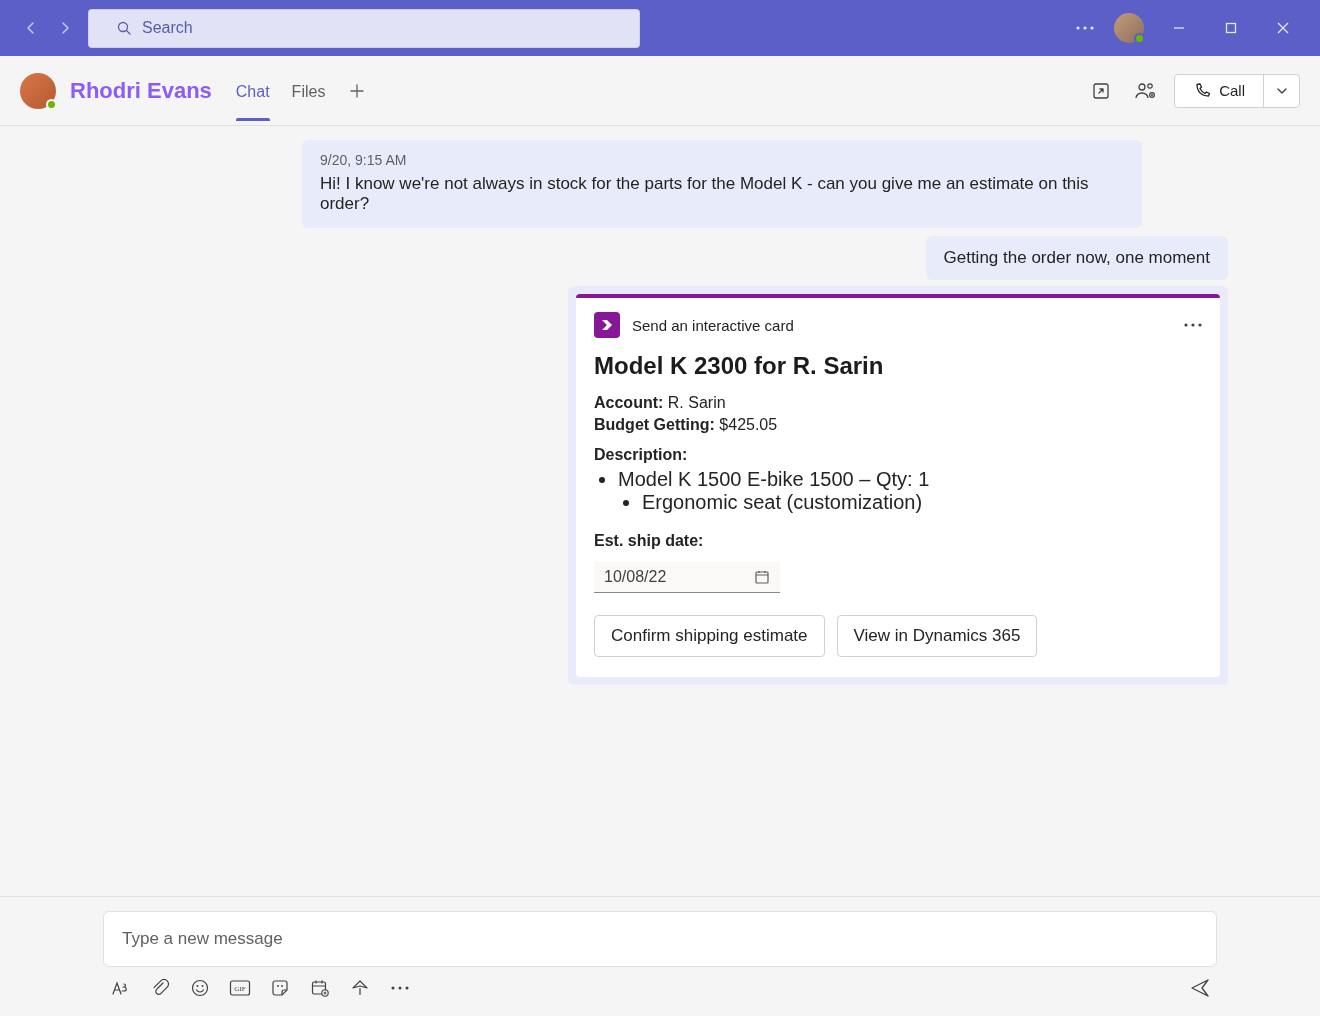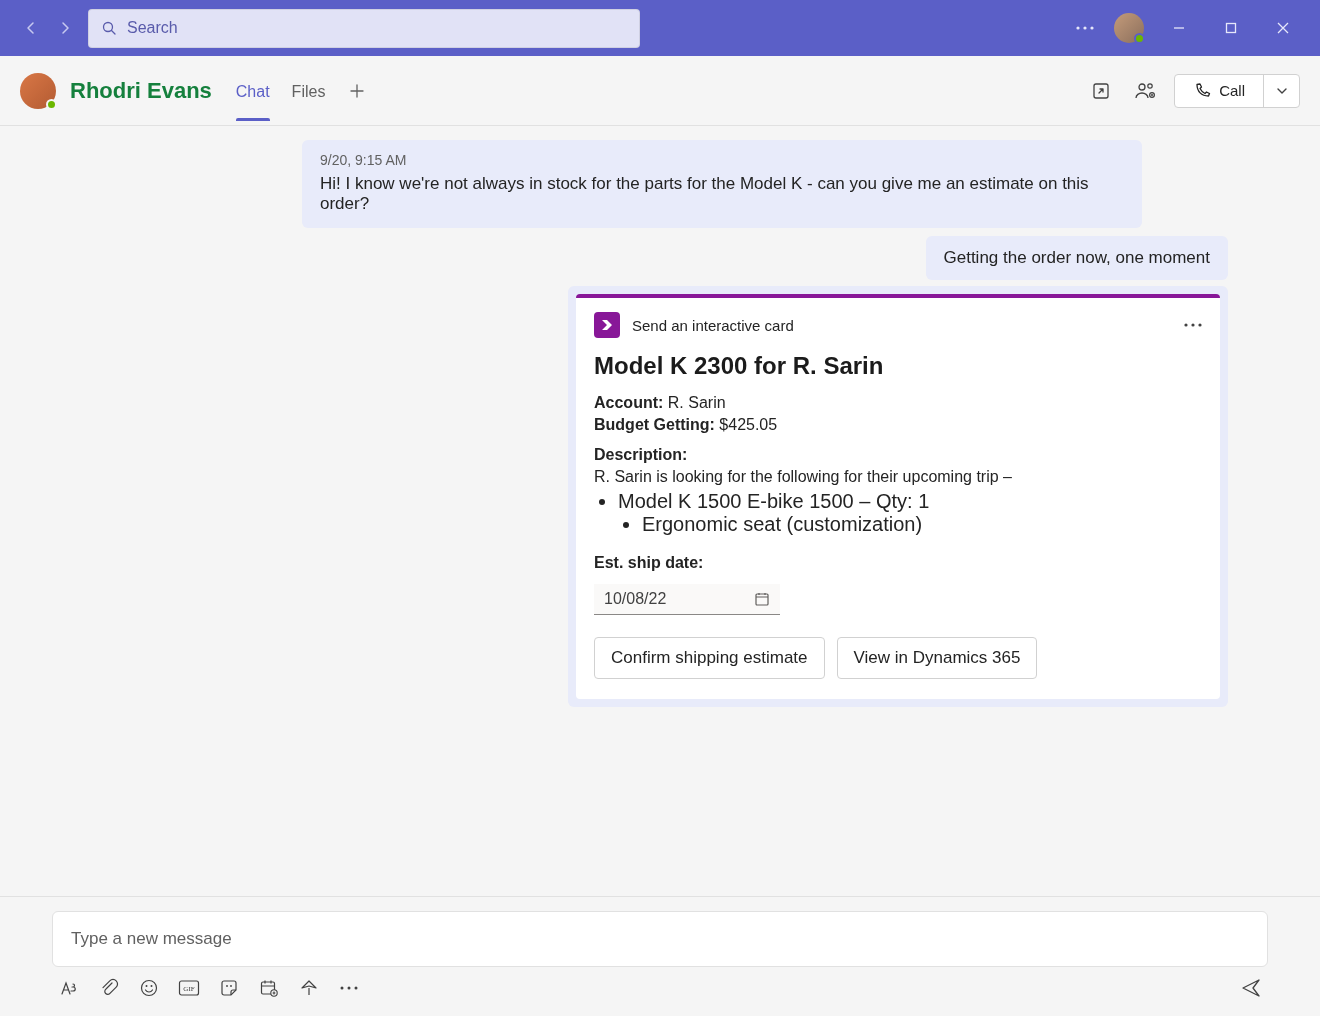--- a/index.html
+++ b/index.html
@@ -32,21 +32,21 @@
     cursor: pointer;
     border-radius: 4px;
   }
   .titlebar .searchbox {
     flex: 0 0 552px;
     height: 39px;
     background: #e1e2f6;
     border-radius: 4px;
     display:flex;
     align-items:center;
-    padding: 0 12px;
+    padding: 0 27px;
     gap: 10px;
     color: #595bab;
     border: 1px solid rgba(0,0,0,0.08);
   }
   .titlebar .searchbox svg { color:#595bab; }
   .titlebar .spacer { flex:1; }
   .titlebar .right-icons { display:flex; align-items:center; gap: 6px; padding-right: 6px;}
   .titlebar .sys-btn {
     width: 46px; height: 36px;
     display:flex; align-items:center; justify-content:center;
@@ -86,21 +86,21 @@
   .chat-avatar {
     width:36px; height:36px; border-radius:50%;
     background: linear-gradient(135deg,#d97746,#b35b32);
     position:relative;
     margin-right: 14px;
   }
   .chat-avatar .presence-dot { border-color:#f5f5f5; }
   .chat-title {
     font-size: 22px;
     font-weight: 700;
-    color:#15803d;
+    color:#8b5cf6;
     margin-right: 24px;
   }
   .tabs { display:flex; gap: 22px; align-items:center; }
   .tab {
     font-size:16px;
     color:#616161;
     padding: 22px 0 20px;
     cursor:pointer;
     position:relative;
   }
@@ -218,21 +218,21 @@
     border-radius:4px;
     padding: 10px 16px;
     font-size:17px;
     color:#242424;
     cursor:pointer;
   }
 
   
   .compose-area {
     height: 88px;
-    padding: 0 52px 10px;
+    padding: 0 103px 10px;
     display:flex;
     flex-direction:column;
     border-top: 1px solid #e1e1e1;
     background:#f5f5f5;
   }
   .compose-box {
     flex:0 0 56px;
     margin-top:14px;
     background:#fff;
     border:1px solid #e1e1e1;
@@ -393,21 +393,20 @@
         <div class="field">
           <span class="lbl">Account:</span>
           <span>R. Sarin</span>
         </div>
         <div class="field">
           <span class="lbl">Budget Getting:</span>
           <span>$425.05</span>
         </div>
 
         <div class="card-desc-label">Description:</div>
-        <div class="card-desc-text">R. Sarin is looking for the following for their upcoming trip –</div>
         <ul class="card-list">
           <li>Model K 1500 E-bike 1500 – Qty: 1</li>
           <ul class="card-sublist">
             <li>Ergonomic seat (customization)</li>
           </ul>
         </ul>
 
         <div class="ship-label">Est. ship date:</div>
         <div class="date-input-wrap">
           <span>10/08/22</span>

